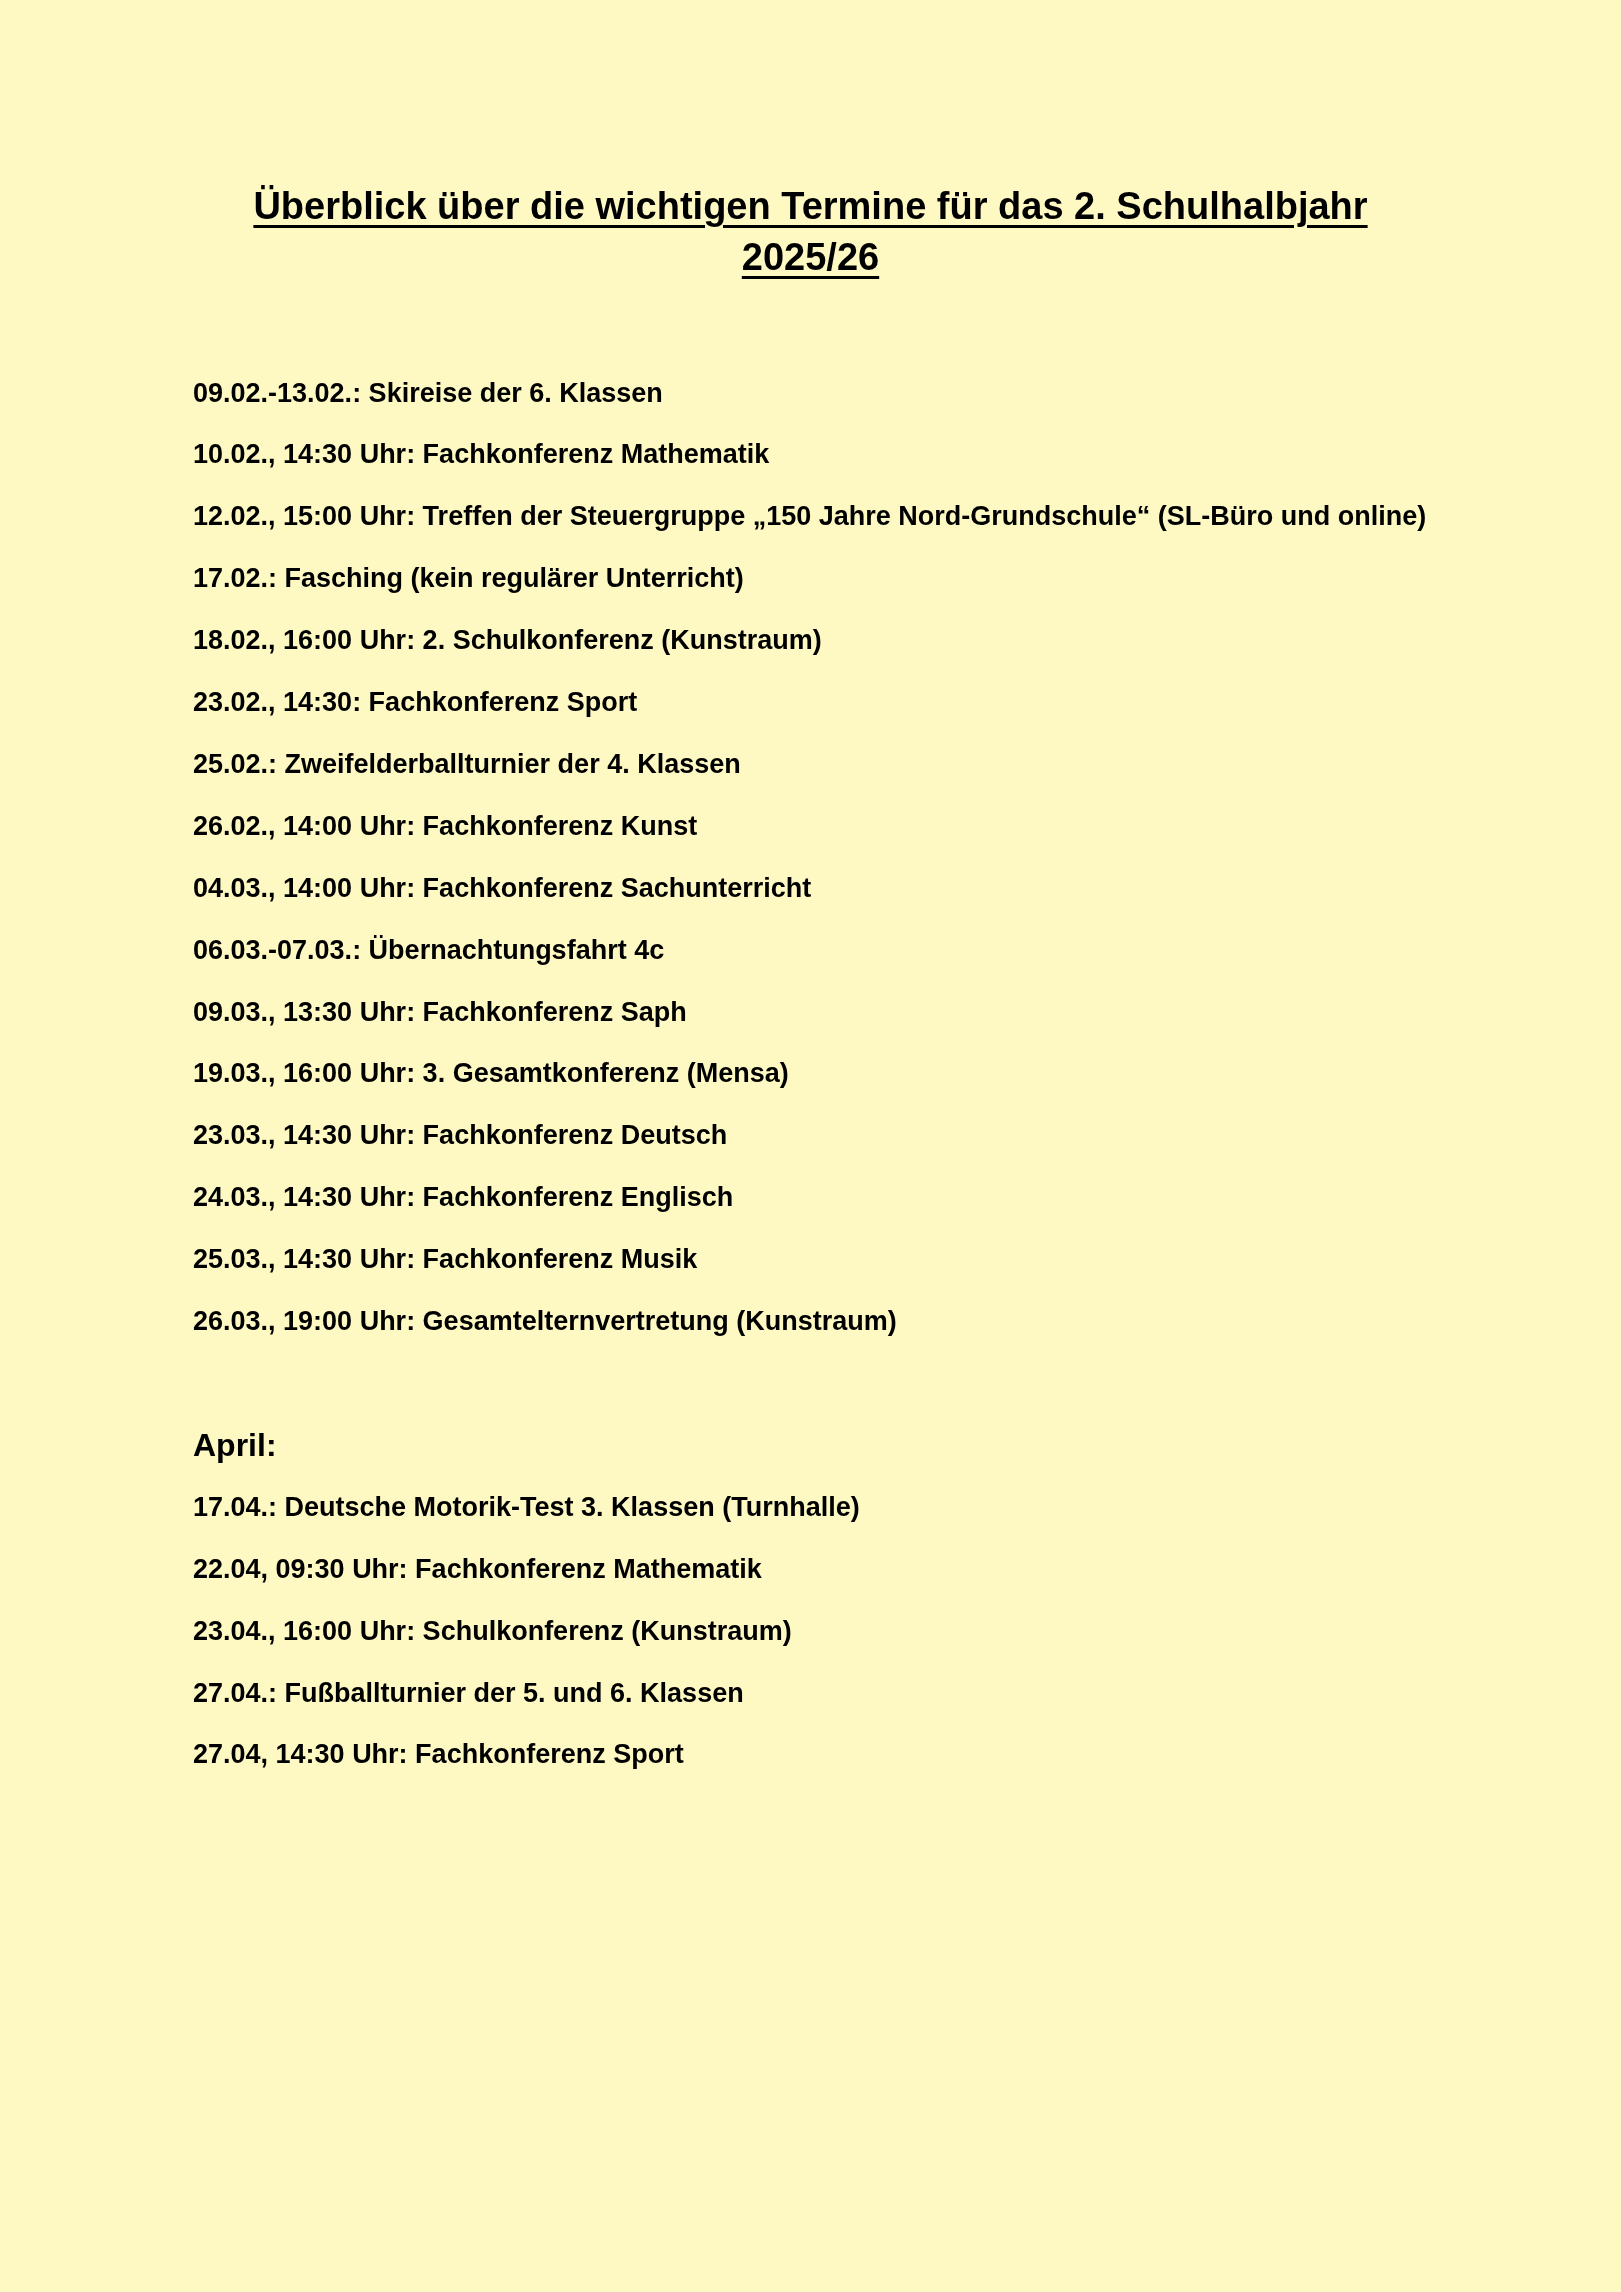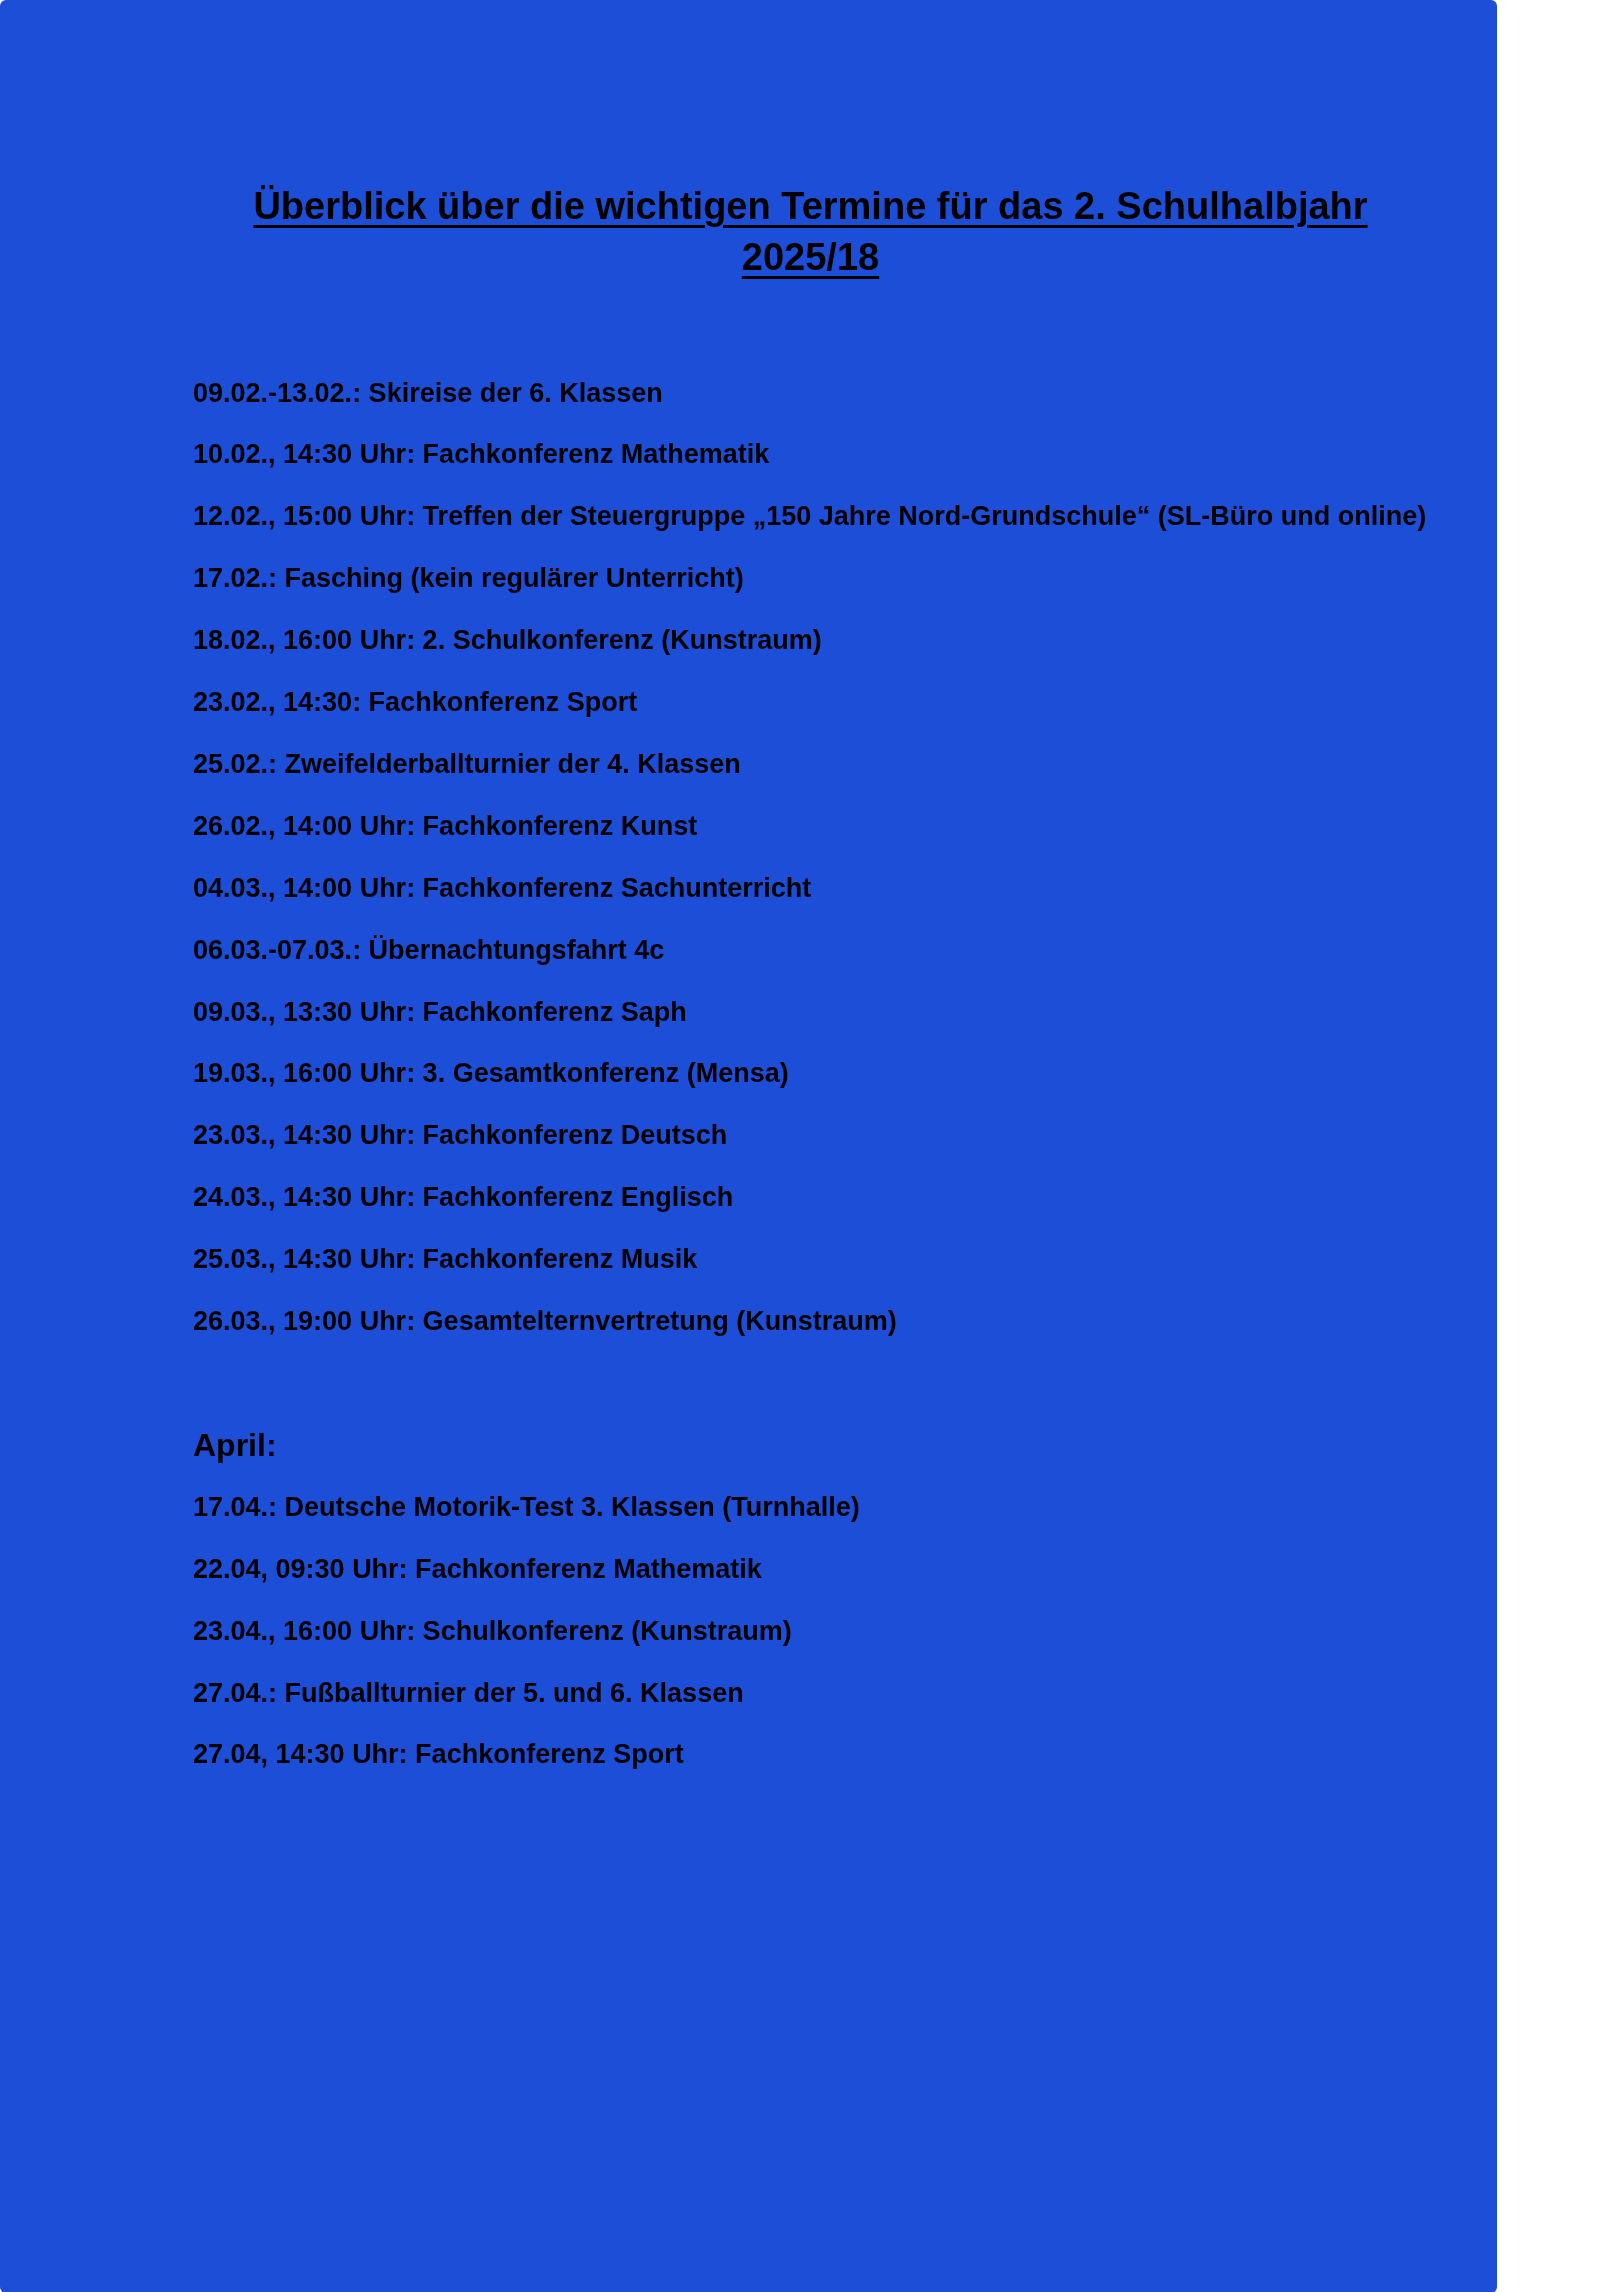--- a/index.html
+++ b/index.html
@@ -6,27 +6,26 @@
     margin: 0;
     padding: 0;
     background: #ffffff;
   }
   body {
     font-family: "Liberation Sans", sans-serif;
     color: #000000;
   }
   .page {
     position: relative;
-    width: 1497px;
+    width: 1621px;
     height: 2293px;
-    background: #1d4ed8;
+    background: #fef9c3;
     box-sizing: border-box;
     padding: 181px 164px 0 193px;
     overflow: hidden;
-    border-radius: 6px;
   }
   .title-block {
     width: 1235px;
     text-align: center;
     margin: 0 0 81px 0;
   }
   .title-line {
     font-size: 38px;
     line-height: 1.35;
     font-weight: bold;
@@ -53,21 +52,21 @@
     margin: 0 0 4.9px 0;
   }
 </style>
 </head>
 <body>
 
 <div class="page">
 
   <div class="title-block">
     <div class="title-line">Überblick über die wichtigen Termine für das 2. Schulhalbjahr</div>
-    <div class="title-line">2025/18</div>
+    <div class="title-line">2025/26</div>
   </div>
 
   <div class="content">
 
     <div class="section">
       <p class="event">09.02.-13.02.: Skireise der 6. Klassen</p>
       <p class="event">10.02., 14:30 Uhr: Fachkonferenz Mathematik</p>
       <p class="event">12.02., 15:00 Uhr: Treffen der Steuergruppe „150 Jahre Nord-Grundschule“ (SL-Büro und online)</p>
       <p class="event">17.02.: Fasching (kein regulärer Unterricht)</p>
       <p class="event">18.02., 16:00 Uhr: 2. Schulkonferenz (Kunstraum)</p>

